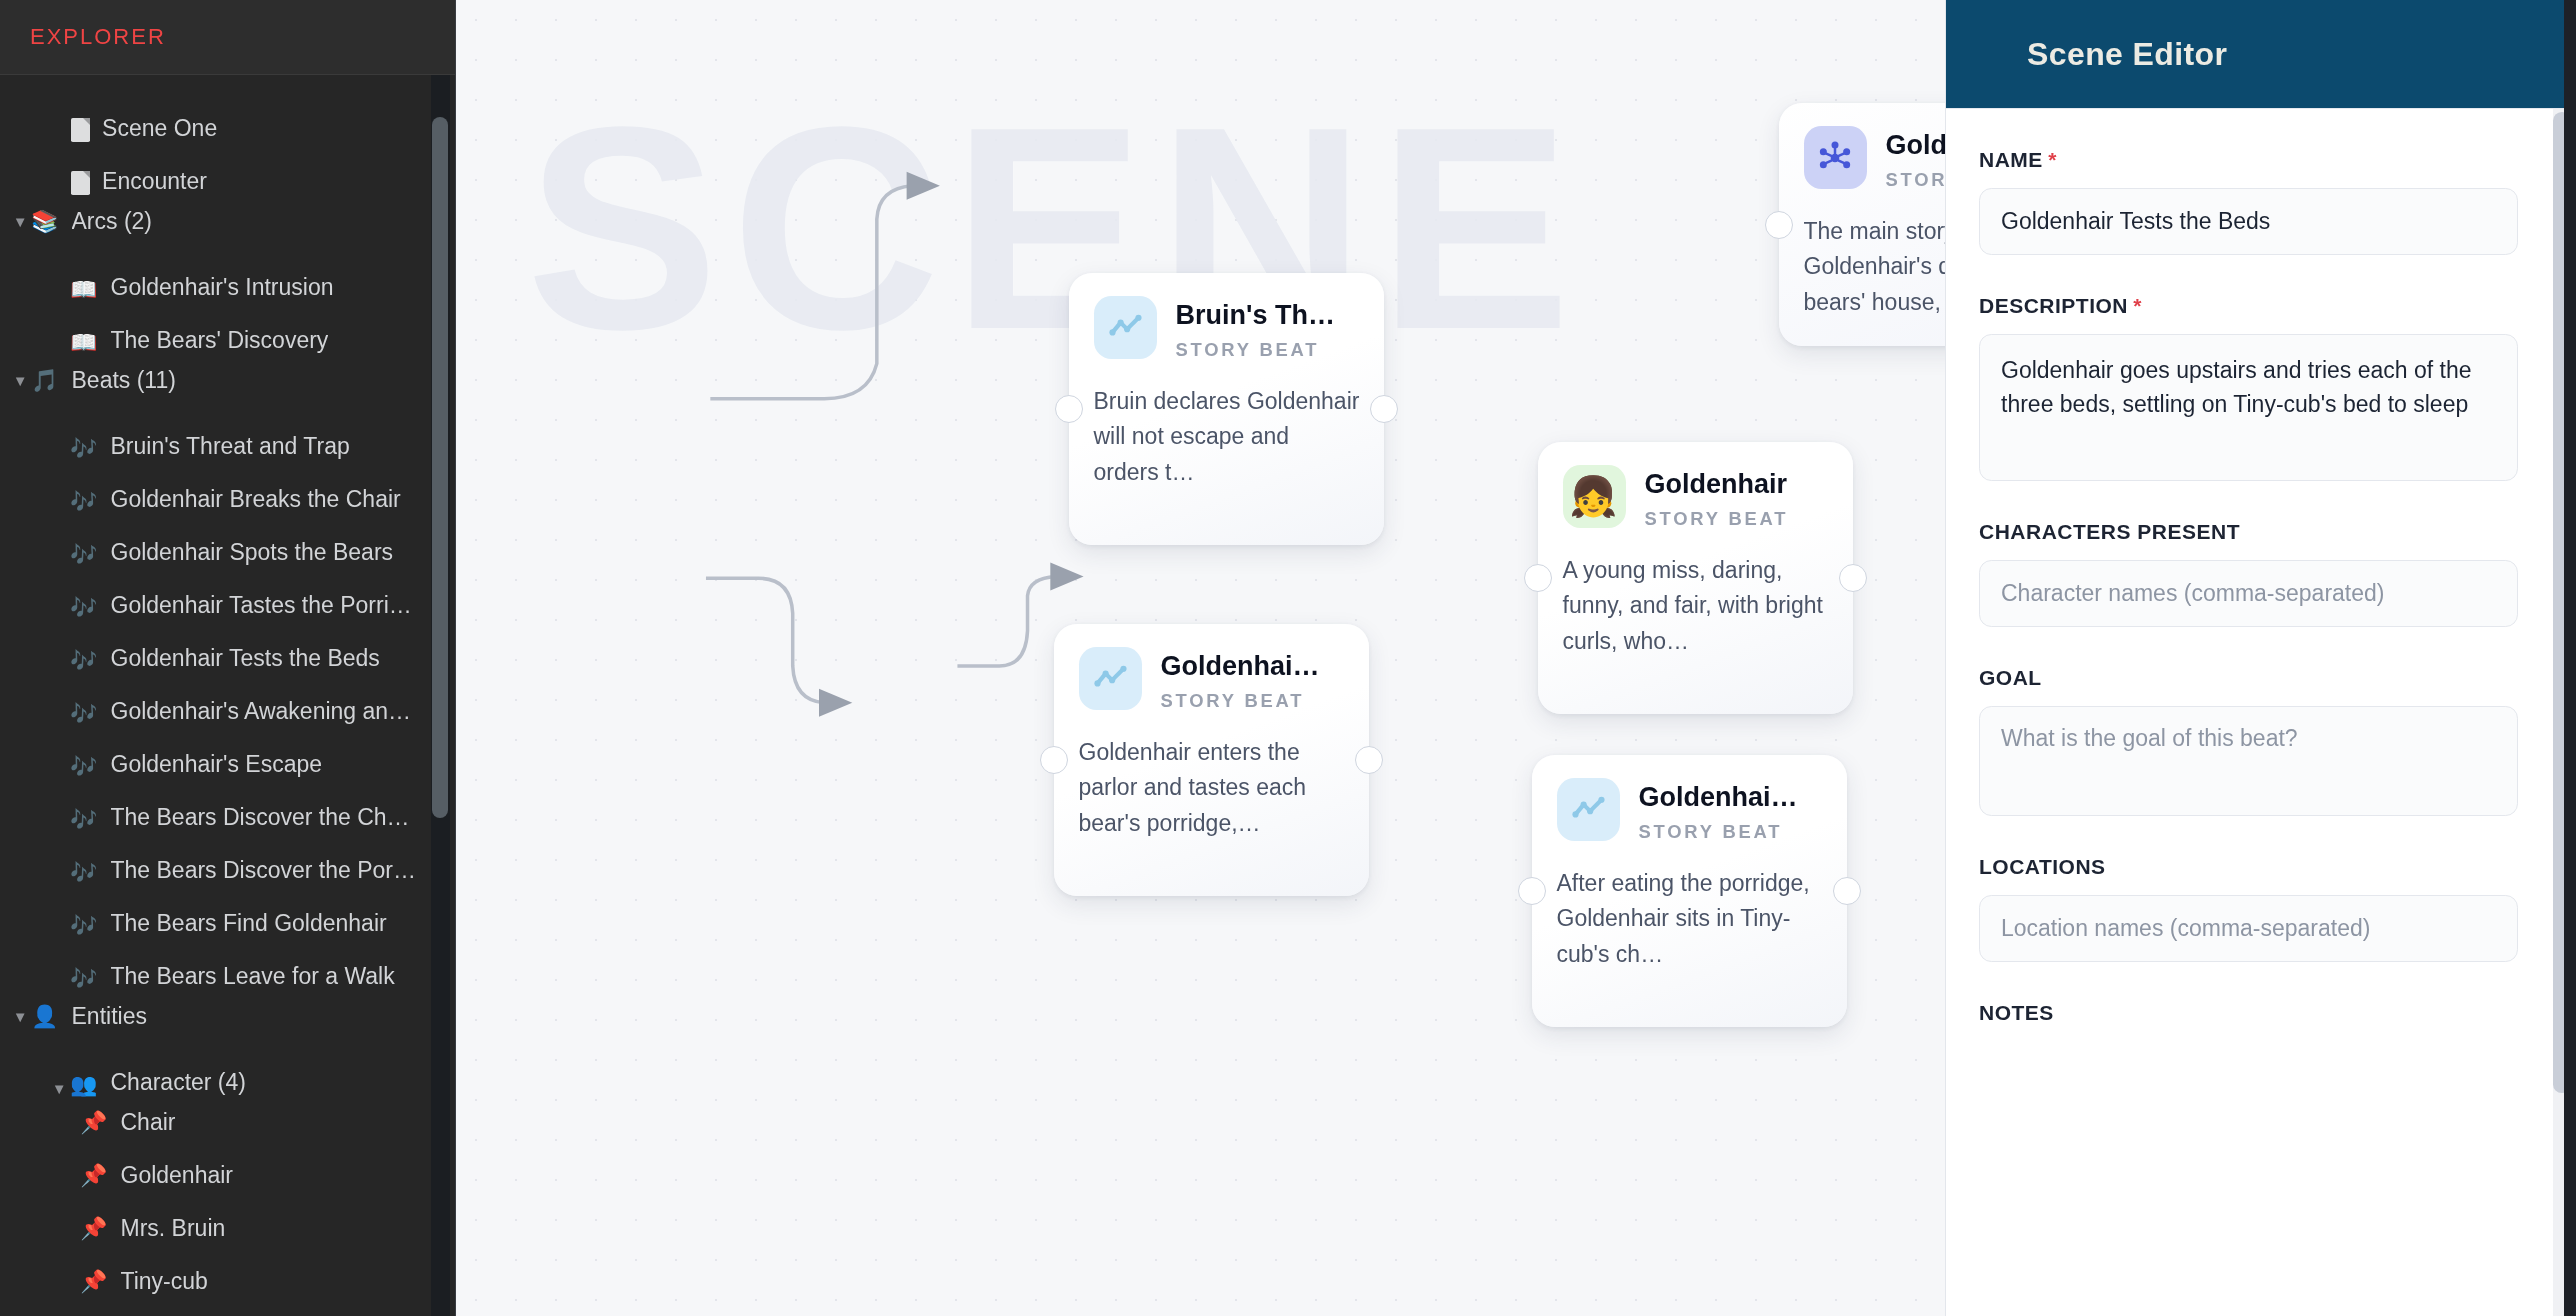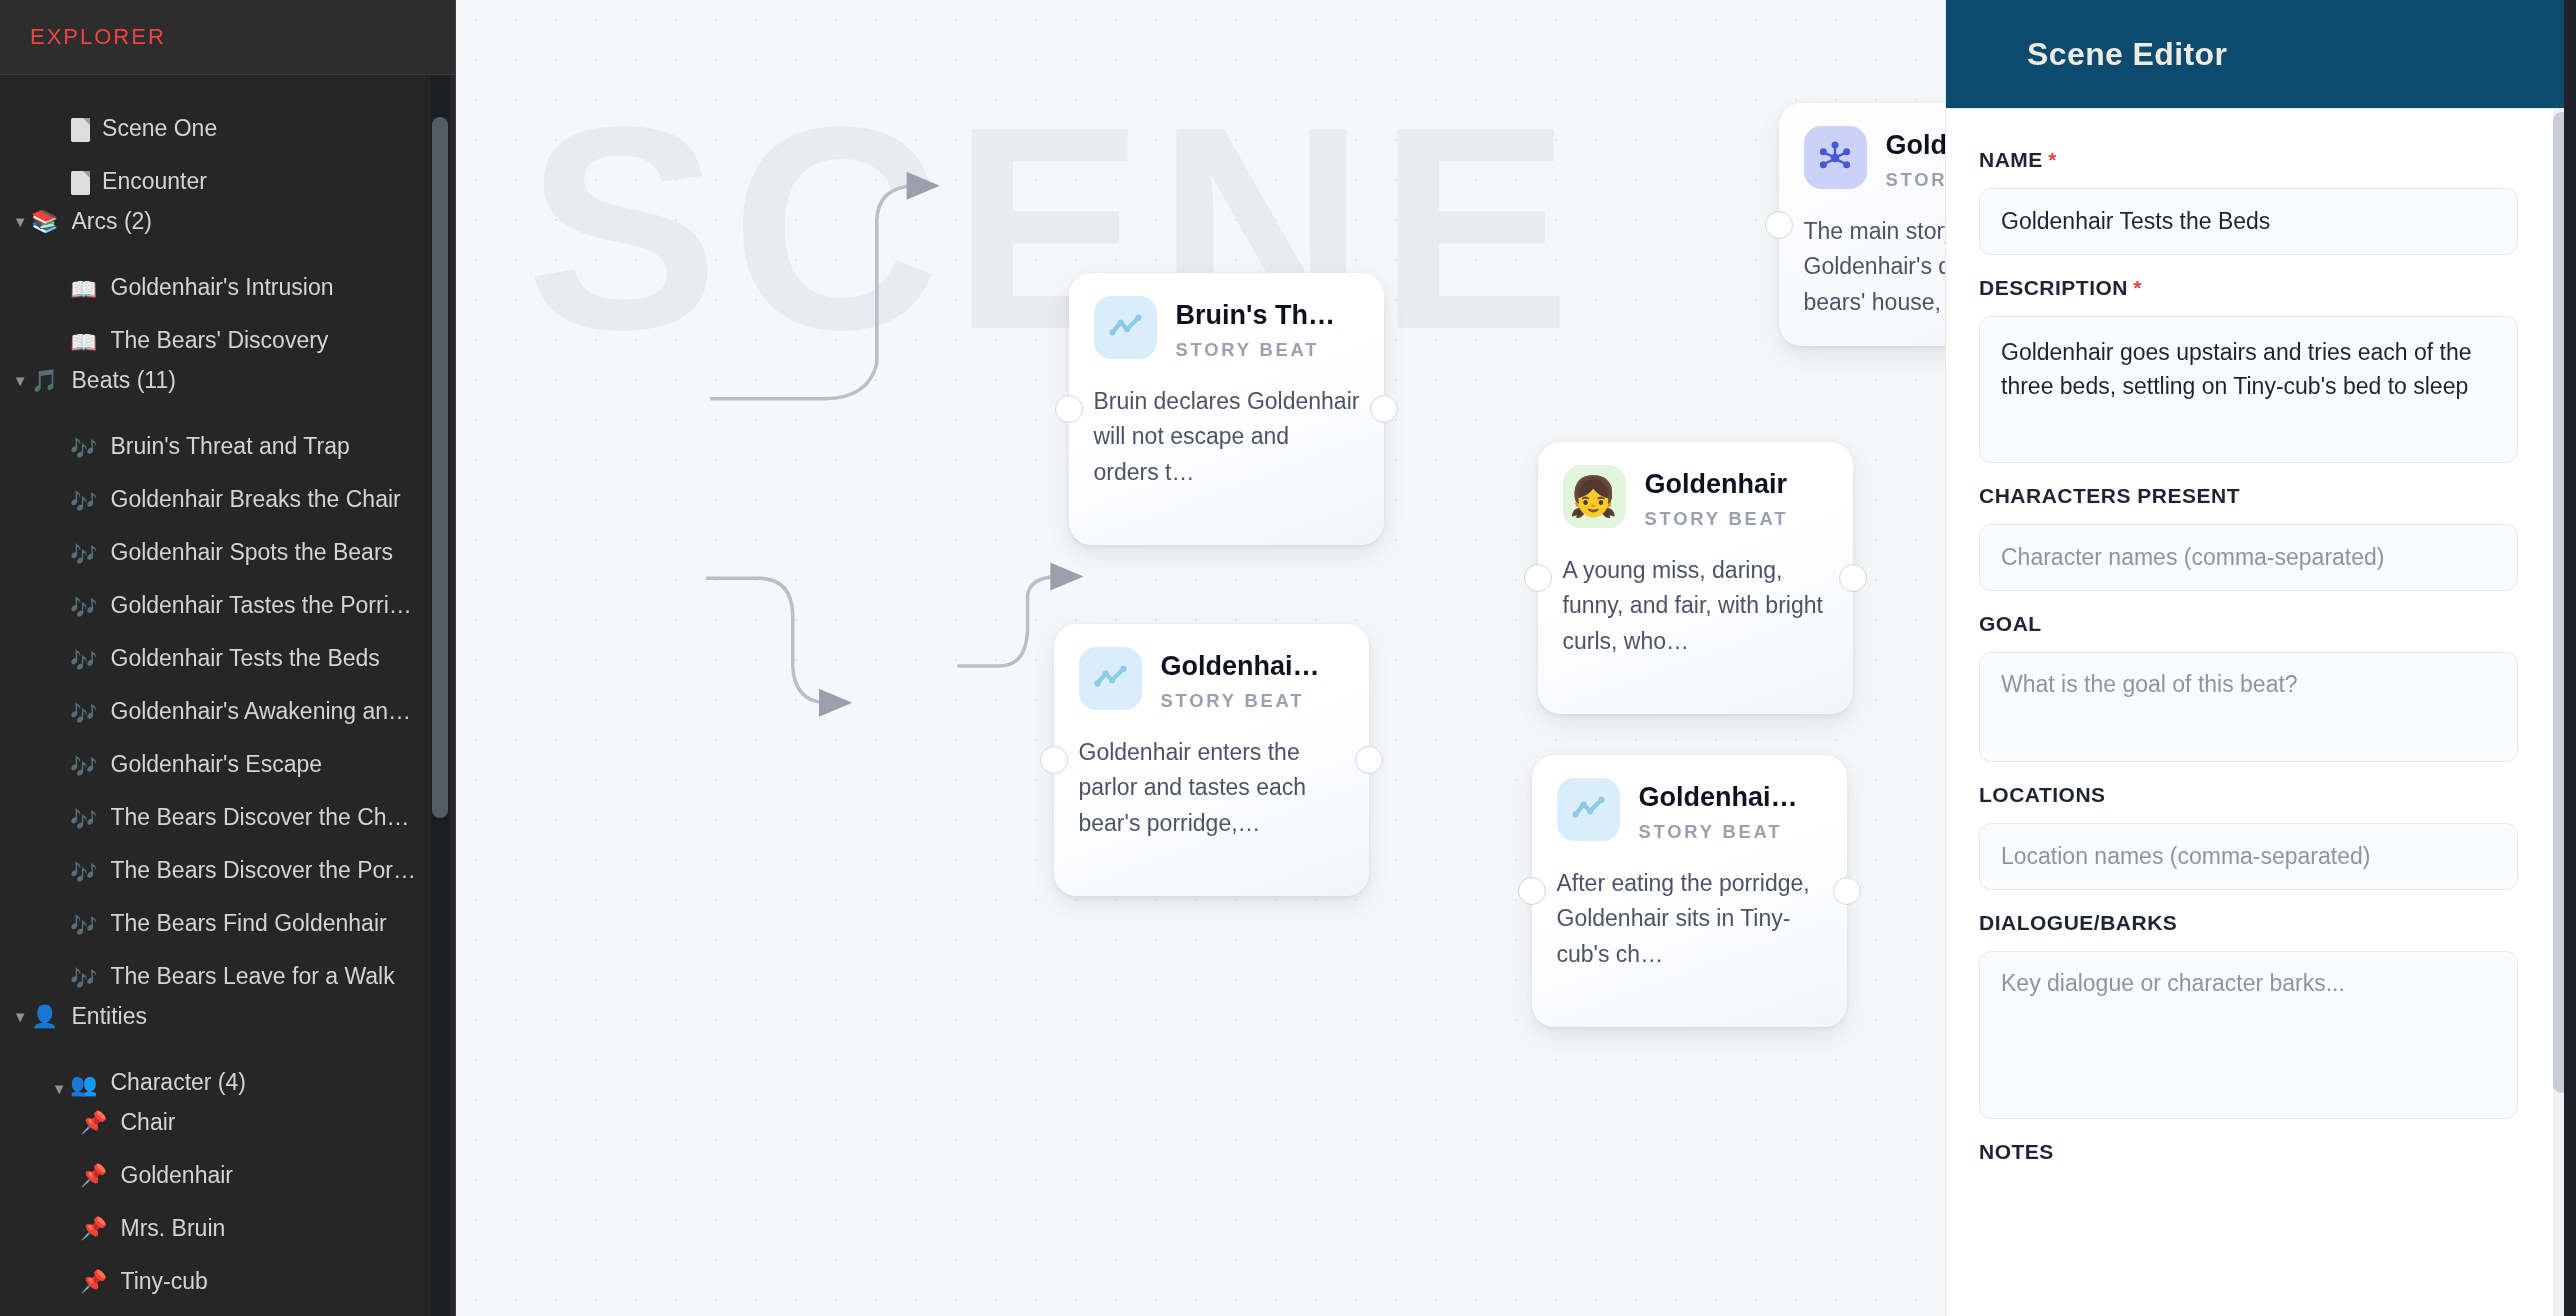--- a/index.html
+++ b/index.html
@@ -143,21 +143,21 @@
   .insp-header {
     height: 109px; background: #0c4a6e;
     border-bottom: 0.9px solid #e6e9ef;
     display: flex; align-items: center; padding-left: 81px;
   }
   .insp-title {
     font-size: 32px; font-weight: 700; color: #ecebe3;
     letter-spacing: 0.4px;
   }
   .insp-body { padding: 39px 58px 0 33px; }
-  .field { margin-bottom: 21px; }
+  .field { margin-bottom: 39px; }
   .field-label {
     font-size: 21px; font-weight: 700; color: #1d2433;
     letter-spacing: 0.5px; margin-bottom: 16px;
   }
   .req { color: #e0414a; margin-left: 5.3px; font-weight: 700; }
   .ctl {
     width: 100%;
     background: #fafbfc;
     border: 1.8px solid #e4e7ed;
     border-radius: 12.3px;
@@ -448,24 +448,20 @@
         </div>
         <div class="field">
           <div class="field-label">GOAL</div>
           <textarea class="ctl h-goal" placeholder="What is the goal of this beat?" style=""></textarea>
         </div>
         <div class="field">
           <div class="field-label">LOCATIONS</div>
           <input class="ctl h-input" placeholder="Location names (comma-separated)" style="">
         </div>
         <div class="field">
-          <div class="field-label">DIALOGUE/BARKS</div>
-          <textarea class="ctl h-big" placeholder="Key dialogue or character barks..." style=""></textarea>
-        </div>
-        <div class="field">
           <div class="field-label">NOTES</div>
         </div>
       </div>
     <div class="insp-scroll-track"></div>
     <div class="insp-scroll-thumb"></div>
   </div>
 
   <div class="right-edge-dark"></div>
 </div>
 

